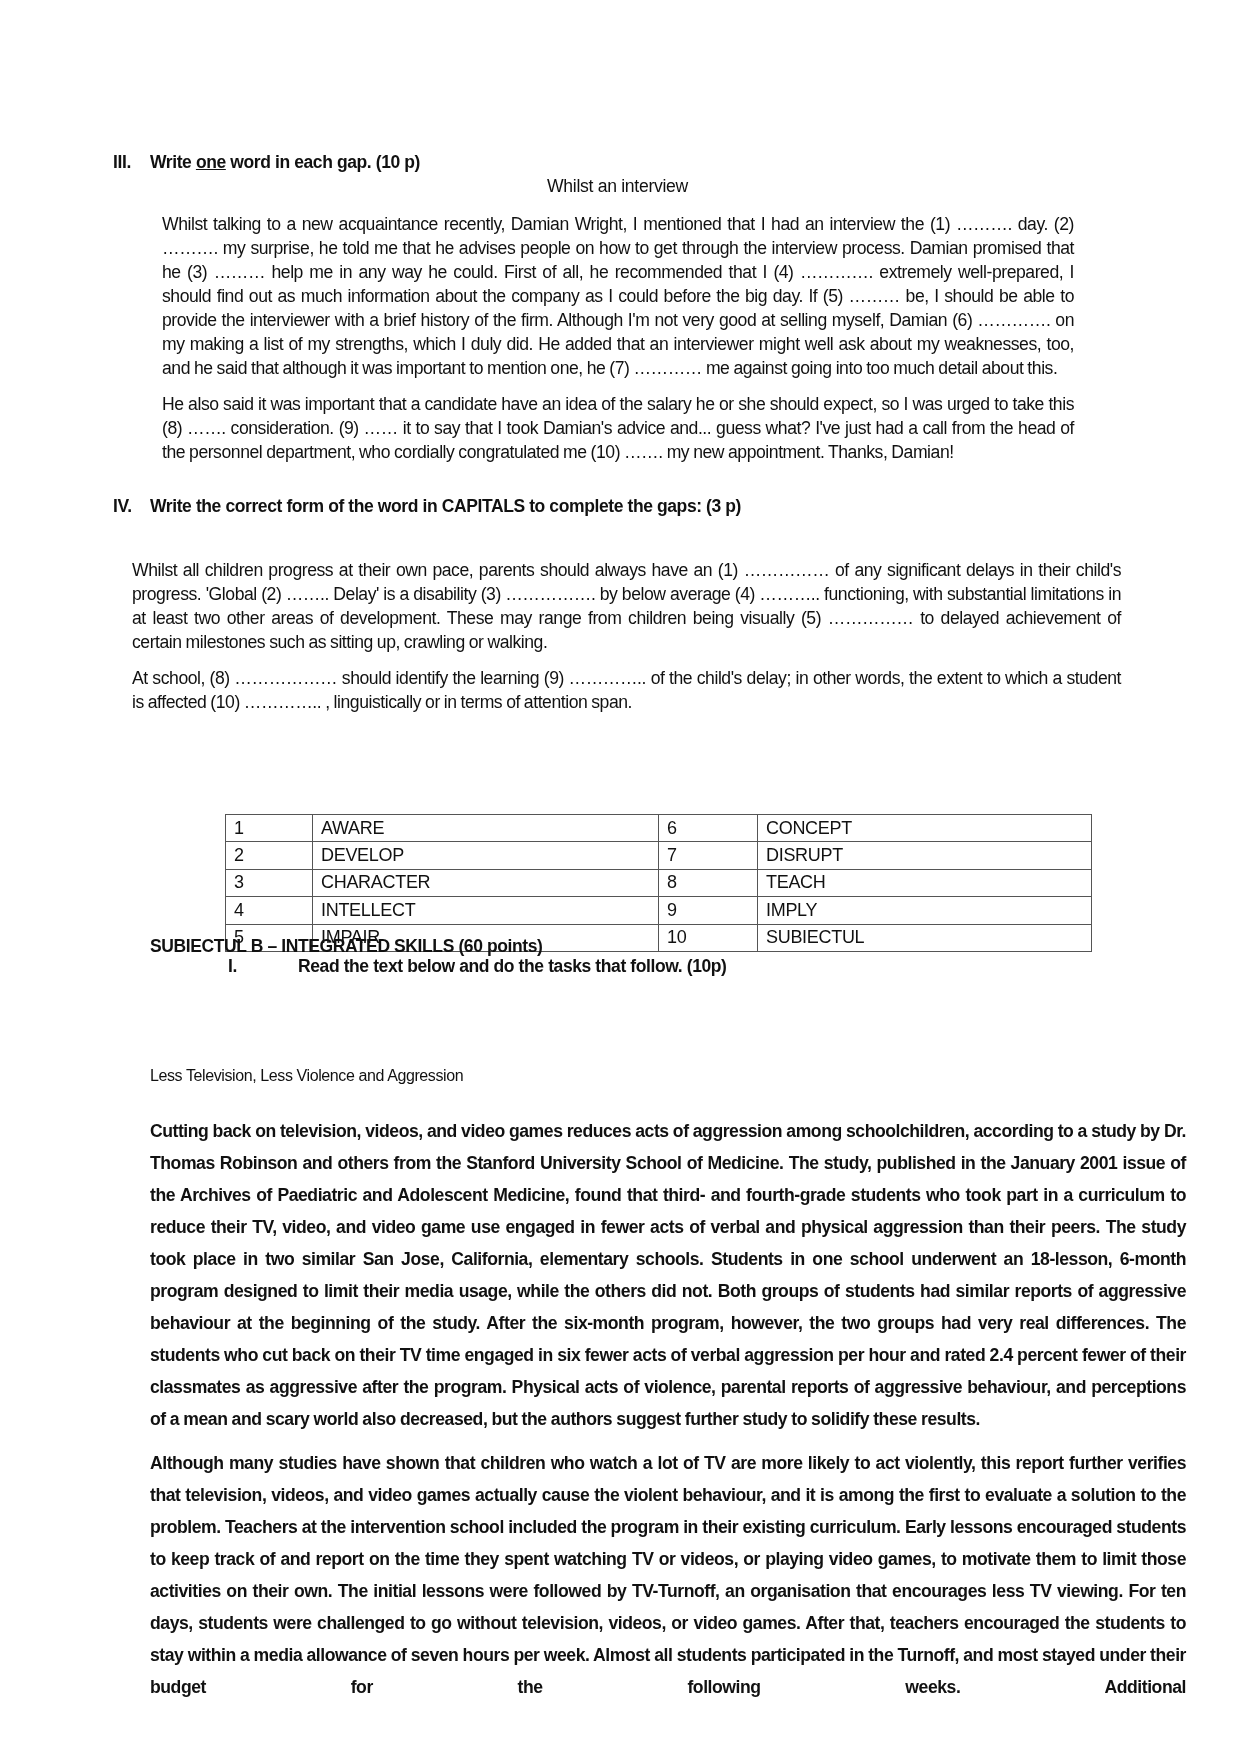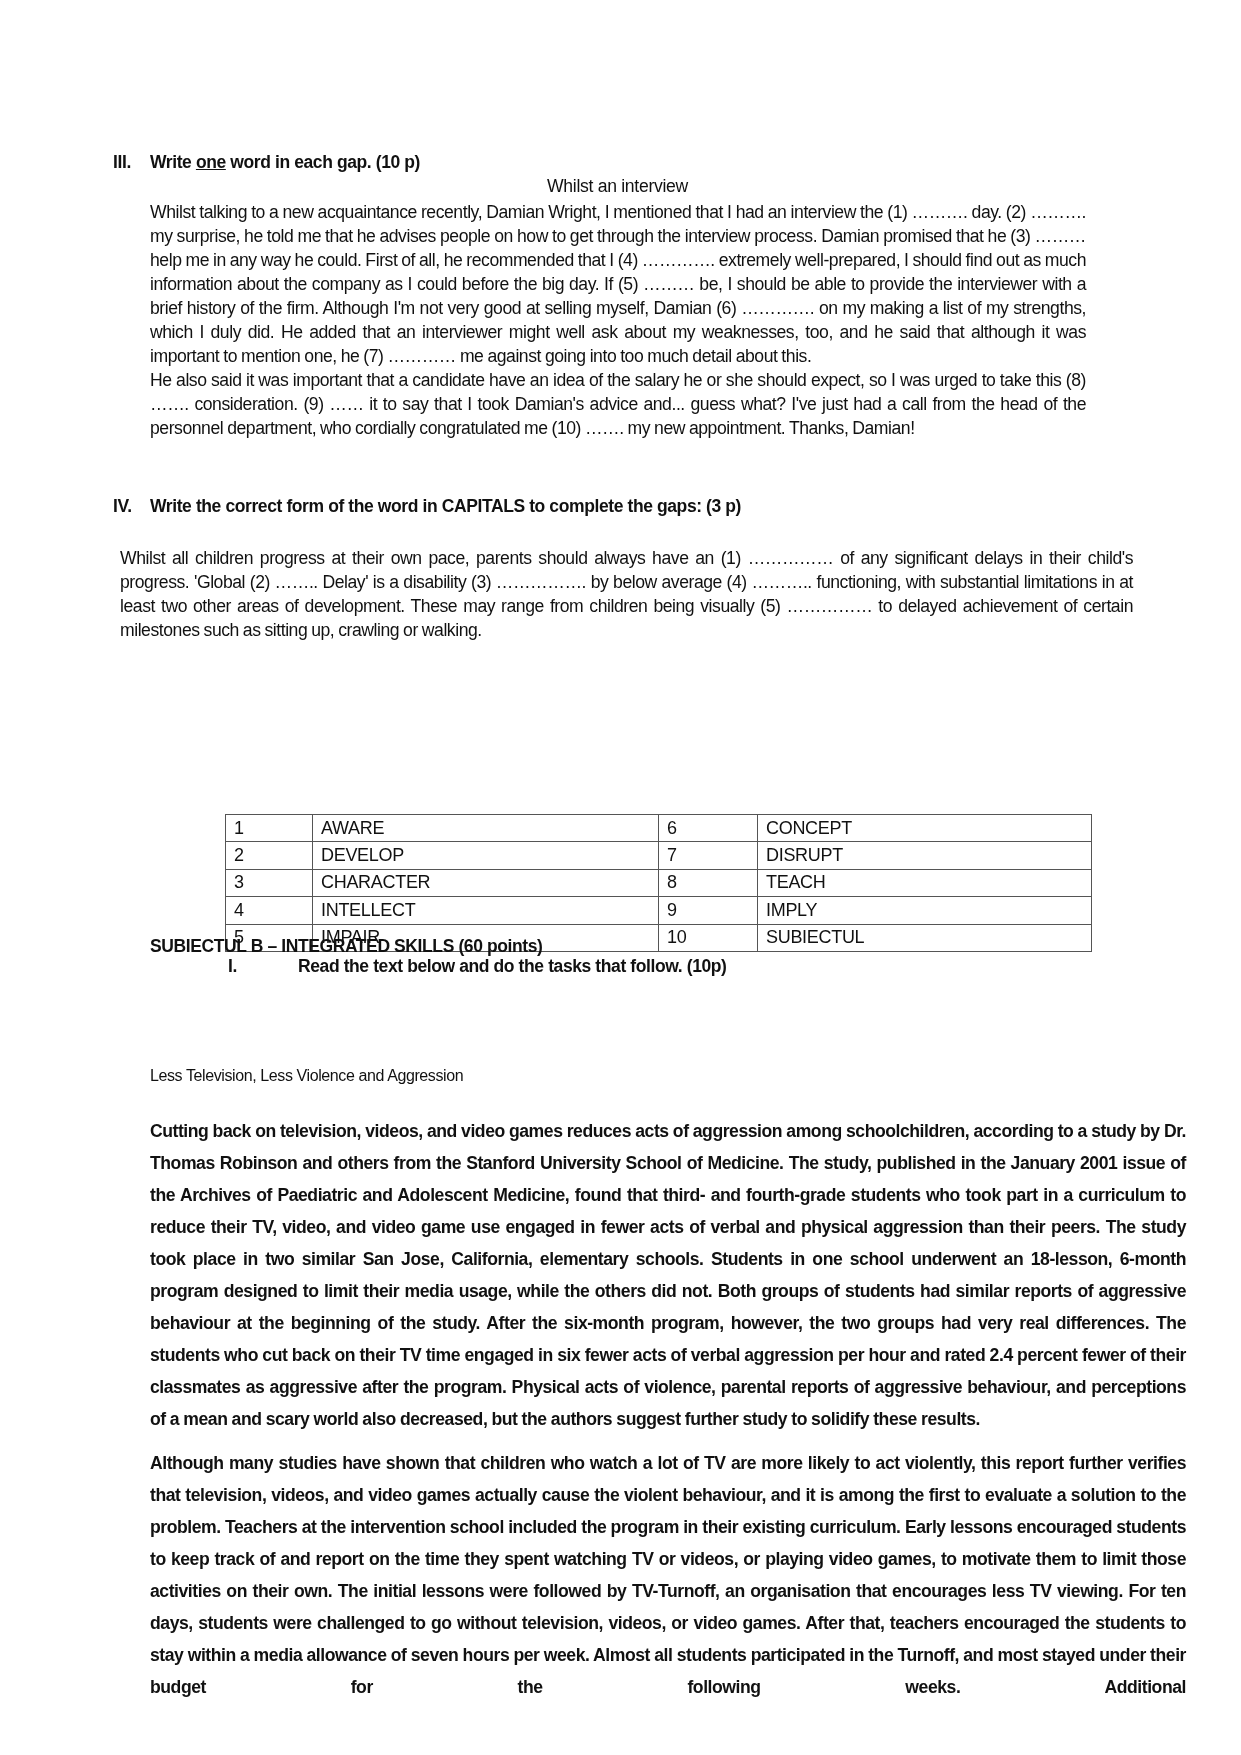--- a/index.html
+++ b/index.html
@@ -8,21 +8,21 @@
     font-family: "Liberation Sans", sans-serif; color: #111111;
   }
   .abs { position: absolute; }
   .h-sec { font-weight: bold; font-size: 17.5px; letter-spacing: -0.4px; white-space: nowrap; }
   .h-sec .num { display: inline-block; }
   .u { text-decoration: underline; margin-top: 9px; }
   .para {
     font-size: 17.6px; line-height: 24px; text-align: justify; letter-spacing: -0.45px;
     word-spacing: -0.5px;
   }
-  .para p { margin: 0; text-align-last: left; }
+  .para p { margin: 12px; text-align-last: left; }
   .center-title { font-size: 17.6px; letter-spacing: -0.3px; text-align: center; white-space: nowrap; }
   .reading {
     font-size: 17.6px; line-height: 32px; text-align: justify; letter-spacing: -0.45px;
     word-spacing: -0.3px;
     font-weight: bold;
   }
   .reading p { margin: 0; }
   table.words {
     border-collapse: collapse; font-size: 18px; letter-spacing: -0.3px;
     table-layout: fixed;
@@ -45,20 +45,21 @@
   <p>Whilst talking to a new acquaintance recently, Damian Wright, I mentioned that I had an interview the (1) ………. day.  (2) ………. my surprise, he told me that he advises people on how to get through the interview process. Damian promised that he (3) ……… help me in any way he could. First of all, he recommended that I (4) …………. extremely well-prepared, I should find out as much information about the company as I could before the big day. If (5) ………  be, I should be able to provide the interviewer with a brief history of the firm. Although I'm not very good at selling myself, Damian (6) …………. on my making a list of my strengths, which I duly did. He added that an interviewer might well ask about my weaknesses, too, and he said that although it was important to mention one, he (7) ………… me against going into too much detail about this.</p>
   <p>He also said it was important that a candidate have an idea of the salary he or she should expect, so I was urged to take this (8) ……. consideration.  (9) …… it to say that I took Damian's advice and... guess what? I've just had a call from the head of the personnel department, who cordially congratulated me (10) ……. my new appointment. Thanks, Damian!</p>
 </div>
 
 <div class="abs h-sec" style="left:113px; top:496px;">
   <span class="num" style="width:37px;">IV.</span><span>Write the correct form of the word in CAPITALS to complete the gaps: (3 p)</span>
 </div>
 
 <div class="abs para" style="left:120px; width:1013px; top:546px;">
   <p>Whilst all children progress at their own pace, parents should always have an (1) …………… of any significant delays in their child's progress. 'Global (2) …….. Delay' is a disability (3) ……………. by below average (4) ………..  functioning, with substantial limitations in at least two other areas of development. These may range from children being visually (5) …………… to delayed achievement of certain milestones such as sitting up, crawling or walking.</p>
+  <p>At school, (8) ……………… should identify the learning (9) ………….. of the child's delay; in other words, the extent to which a student is affected (10) ………….. , linguistically or in terms of attention span.</p>
 </div>
 
 <table class="abs words" style="left:225px; top:814px; width:866px;">
   <colgroup>
     <col style="width:87px">
       <col style="width:346px">
       <col style="width:99px">
       <col style="width:334px">
   </colgroup>
   <tbody>

